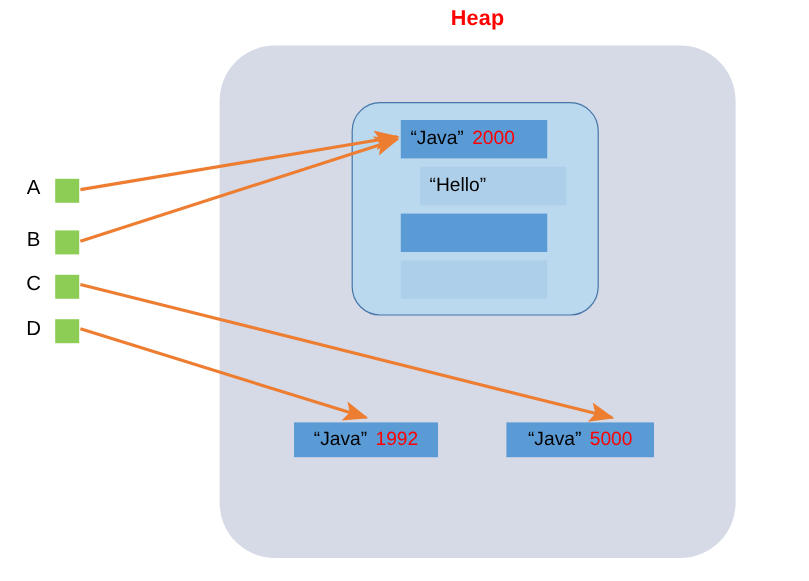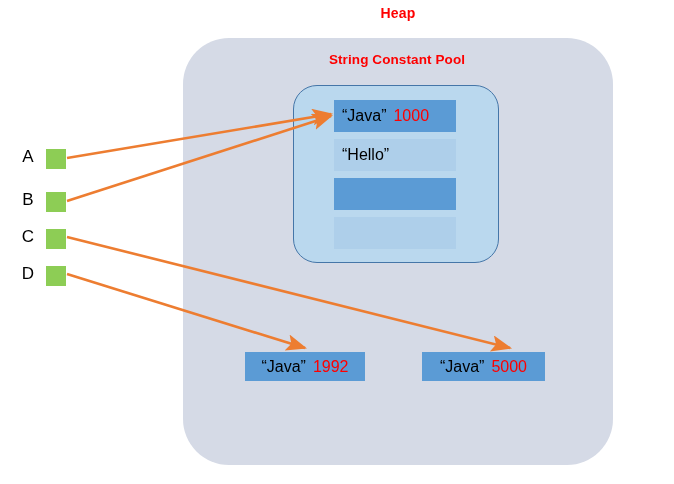--- a/index.html
+++ b/index.html
@@ -29,21 +29,21 @@
     border-radius: 46px;
   }
   .heap-title {
     position: absolute;
     left: 183px;
     top: 5px;
     width: 430px;
     text-align: center;
     color: #fe0000;
     font-weight: bold;
-    font-size: 14px;
+    font-size: 18px;
     letter-spacing: 0.2px;
   }
 
   
   .pool-title {
     position: absolute;
     left: 293px;
     top: 52px;
     width: 208px;
     text-align: center;
@@ -126,29 +126,28 @@
 </style>
 </head>
 <body>
 
 <div id="canvas">
 
   <div class="heap-title">Heap</div>
 
   <div class="heap-box"></div>
 
-  <div class="pool-title">String Constant Pool</div>
 
   <div class="pool-box"></div>
 
   <div class="pool-row row-dark" style="top:100px;">
     <span>“Java”</span>
-    <span class="addr">1000</span>
+    <span class="addr">2000</span>
   </div>
-  <div class="pool-row row-light" style="top:139px;">
+  <div class="pool-row row-light" style="top:139px;margin-left:16px;">
     <span>“Hello”</span>
     <span class="addr"></span>
   </div>
   <div class="pool-row row-dark" style="top:178px;">
     <span></span>
     <span class="addr"></span>
   </div>
   <div class="pool-row row-light" style="top:217px;">
     <span></span>
     <span class="addr"></span>

